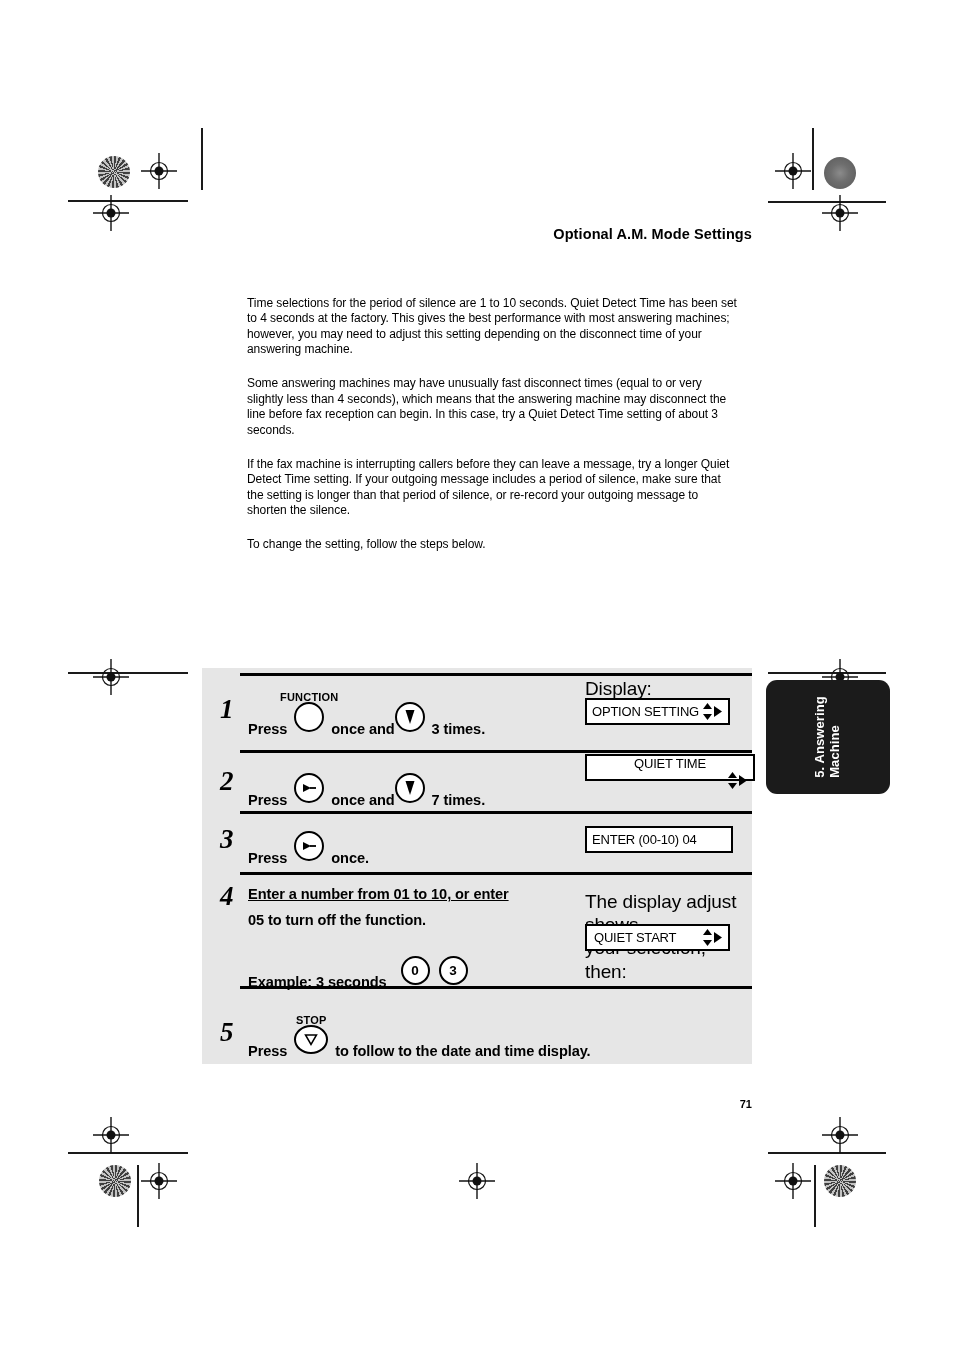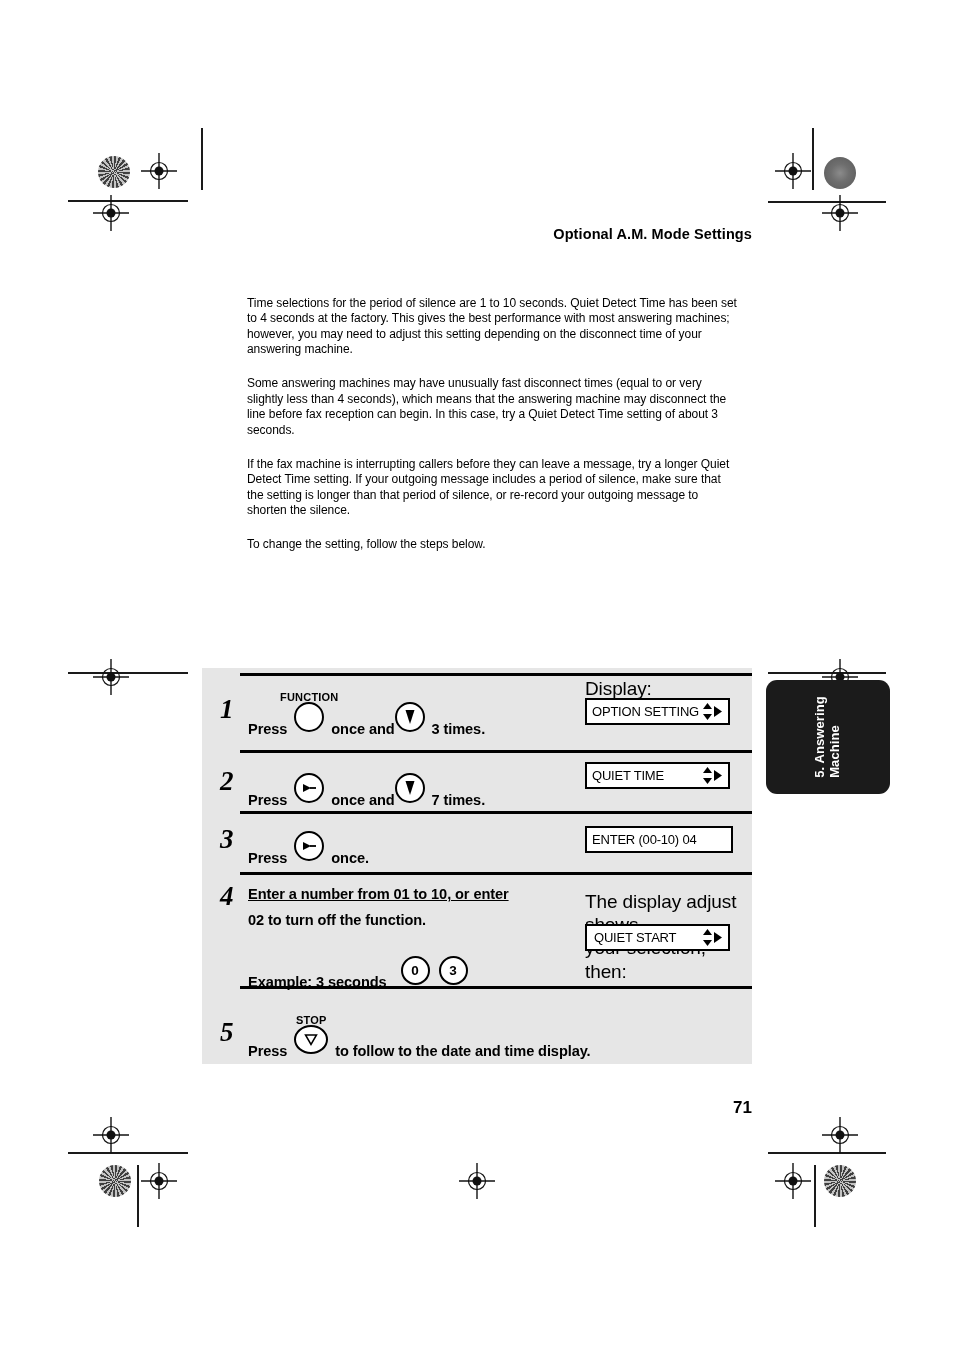--- a/index.html
+++ b/index.html
@@ -198,21 +198,21 @@
     white-space: pre;
     letter-spacing: .1px;
   }
 
   .page-number {
     position: absolute;
     left: 690px;
     top: 1098px;
     width: 62px;
     text-align: right;
-    font-size: 17px;
+    font-size: 11px;
     font-weight: 700;
   }
 </style>
 </head>
 <body>
 
 <div>
 
   <div class="reg-line" style="left:201px; top:128px; width:2px; height:62px;"></div>
   <div class="reg-line" style="left:68px; top:200px; width:120px; height:2px;"></div>
@@ -382,21 +382,21 @@
         </svg>
       </span>
       <span class="w after">once and</span>
       <span class="keycircle">
         <svg width="18" height="18" viewBox="0 0 18 18">
           <path d="M4.5 2 L13.5 2 L9 16 Z" fill="#000"></path>
         </svg>
       </span>
       <span class="w after">7 times.</span>
     </div>
-    <div class="display-box" style="left:383px; top:94px; width:145px;">
+    <div class="display-box" style="left:383px; top:86px; width:170px;flex-direction:column;">
       <span class="txt">QUIET TIME</span>
       <span class="arrows">
         <svg width="11" height="19" viewBox="0 0 11 19">
           <path d="M5.5 1 L10 7 L1 7 Z" fill="#000"></path>
           <path d="M5.5 18 L1 12 L10 12 Z" fill="#000"></path>
         </svg>
         <svg width="10" height="19" viewBox="0 0 10 19">
           <path d="M1 4 L9 9.5 L1 15 Z" fill="#000"></path>
         </svg>
       </span>
@@ -416,21 +416,21 @@
       <span class="w after">once.</span>
     </div>
     <div class="display-box" style="left:383px; top:158px; width:148px;">
       <span class="txt">ENTER (00-10) 04</span>
     </div>
   </div>
 
   <div class="step">
     <div class="step-num" style="top:215px;">4</div>
     <div class="step-text" style="top:218px; display:block;text-decoration:underline;">Enter a number from 01 to 10, or enter</div>
-    <div class="step-text" style="top:244px; display:block;">02 to turn off the function.</div>
+    <div class="step-text" style="top:244px; display:block;">05 to turn off the function.</div>
     <div class="step-text" style="top:282px;">
       <span class="w">Example: 3 seconds</span>
       <span class="numkey" style="margin-left:7px;">0</span>
       <span class="numkey" style="margin-left:9px;">3</span>
     </div>
     <div class="display-label" style="left:383px; top:222px; width:160px; white-space:pre-line;">The display adjust shows
 your selection, then:</div>
     <div class="display-box" style="left:383px; top:256px; width:145px;padding-left:7px;">
       <span class="txt">QUIET START</span>
       <span class="arrows">

